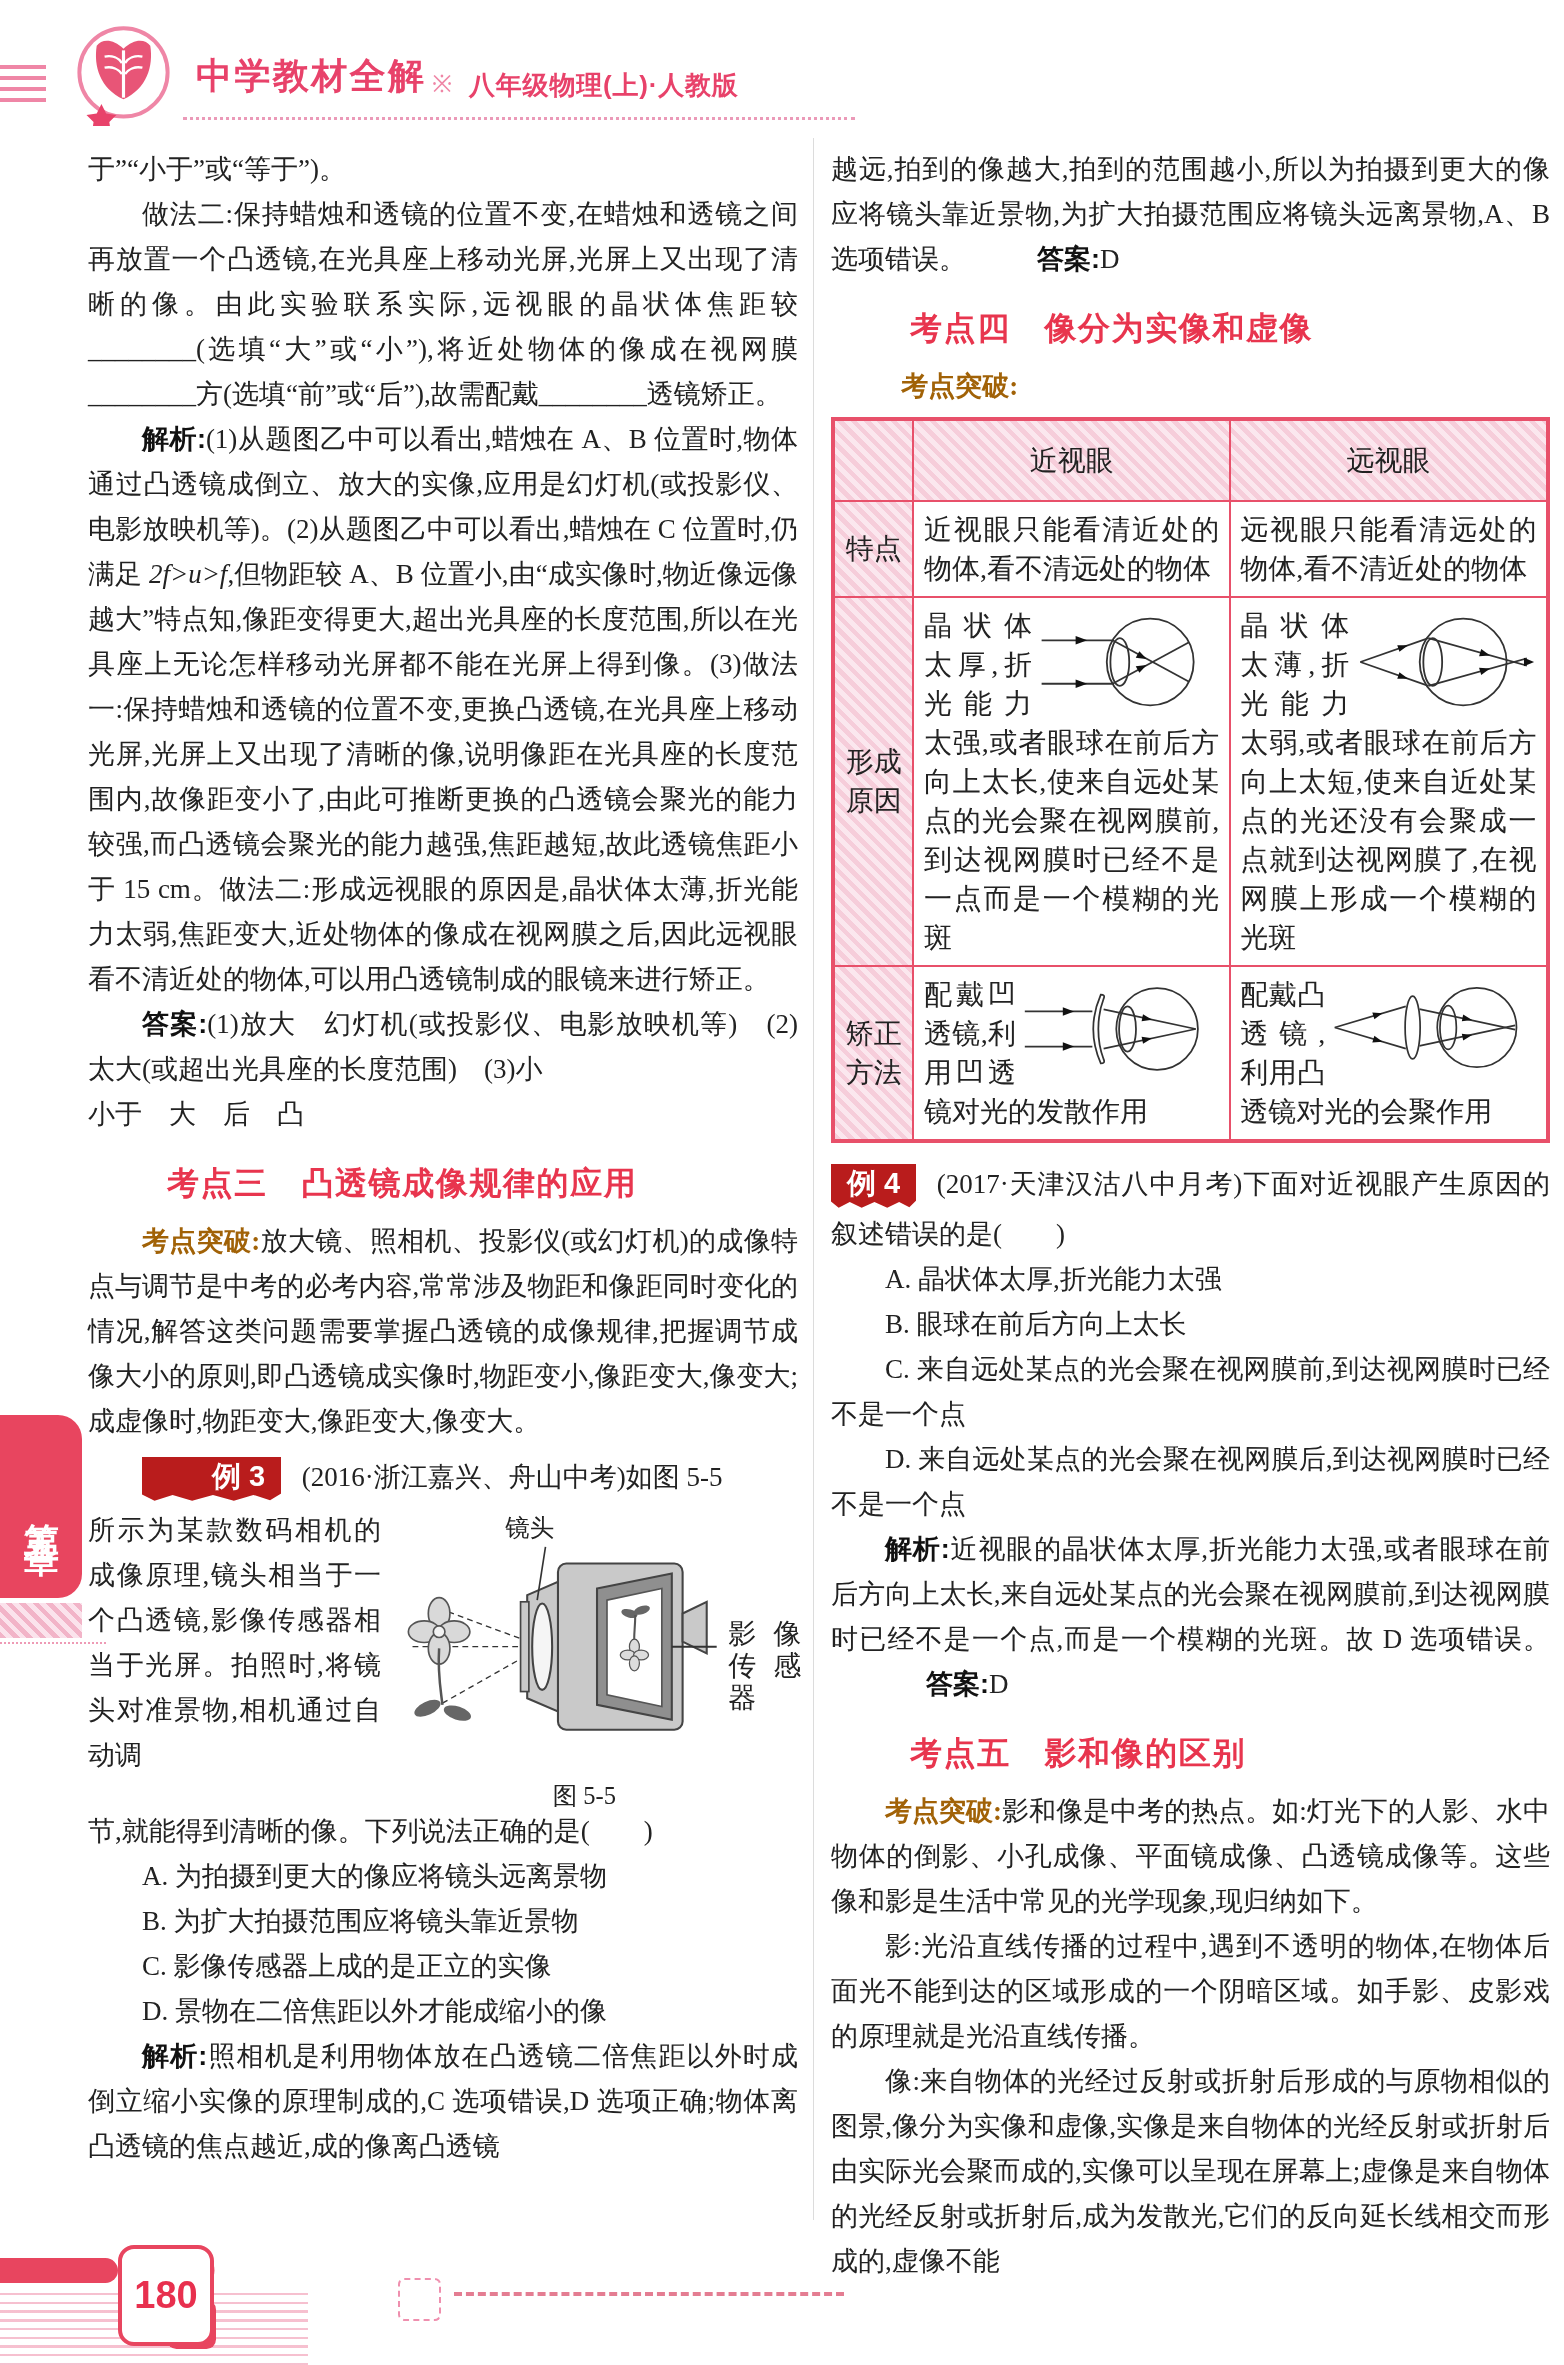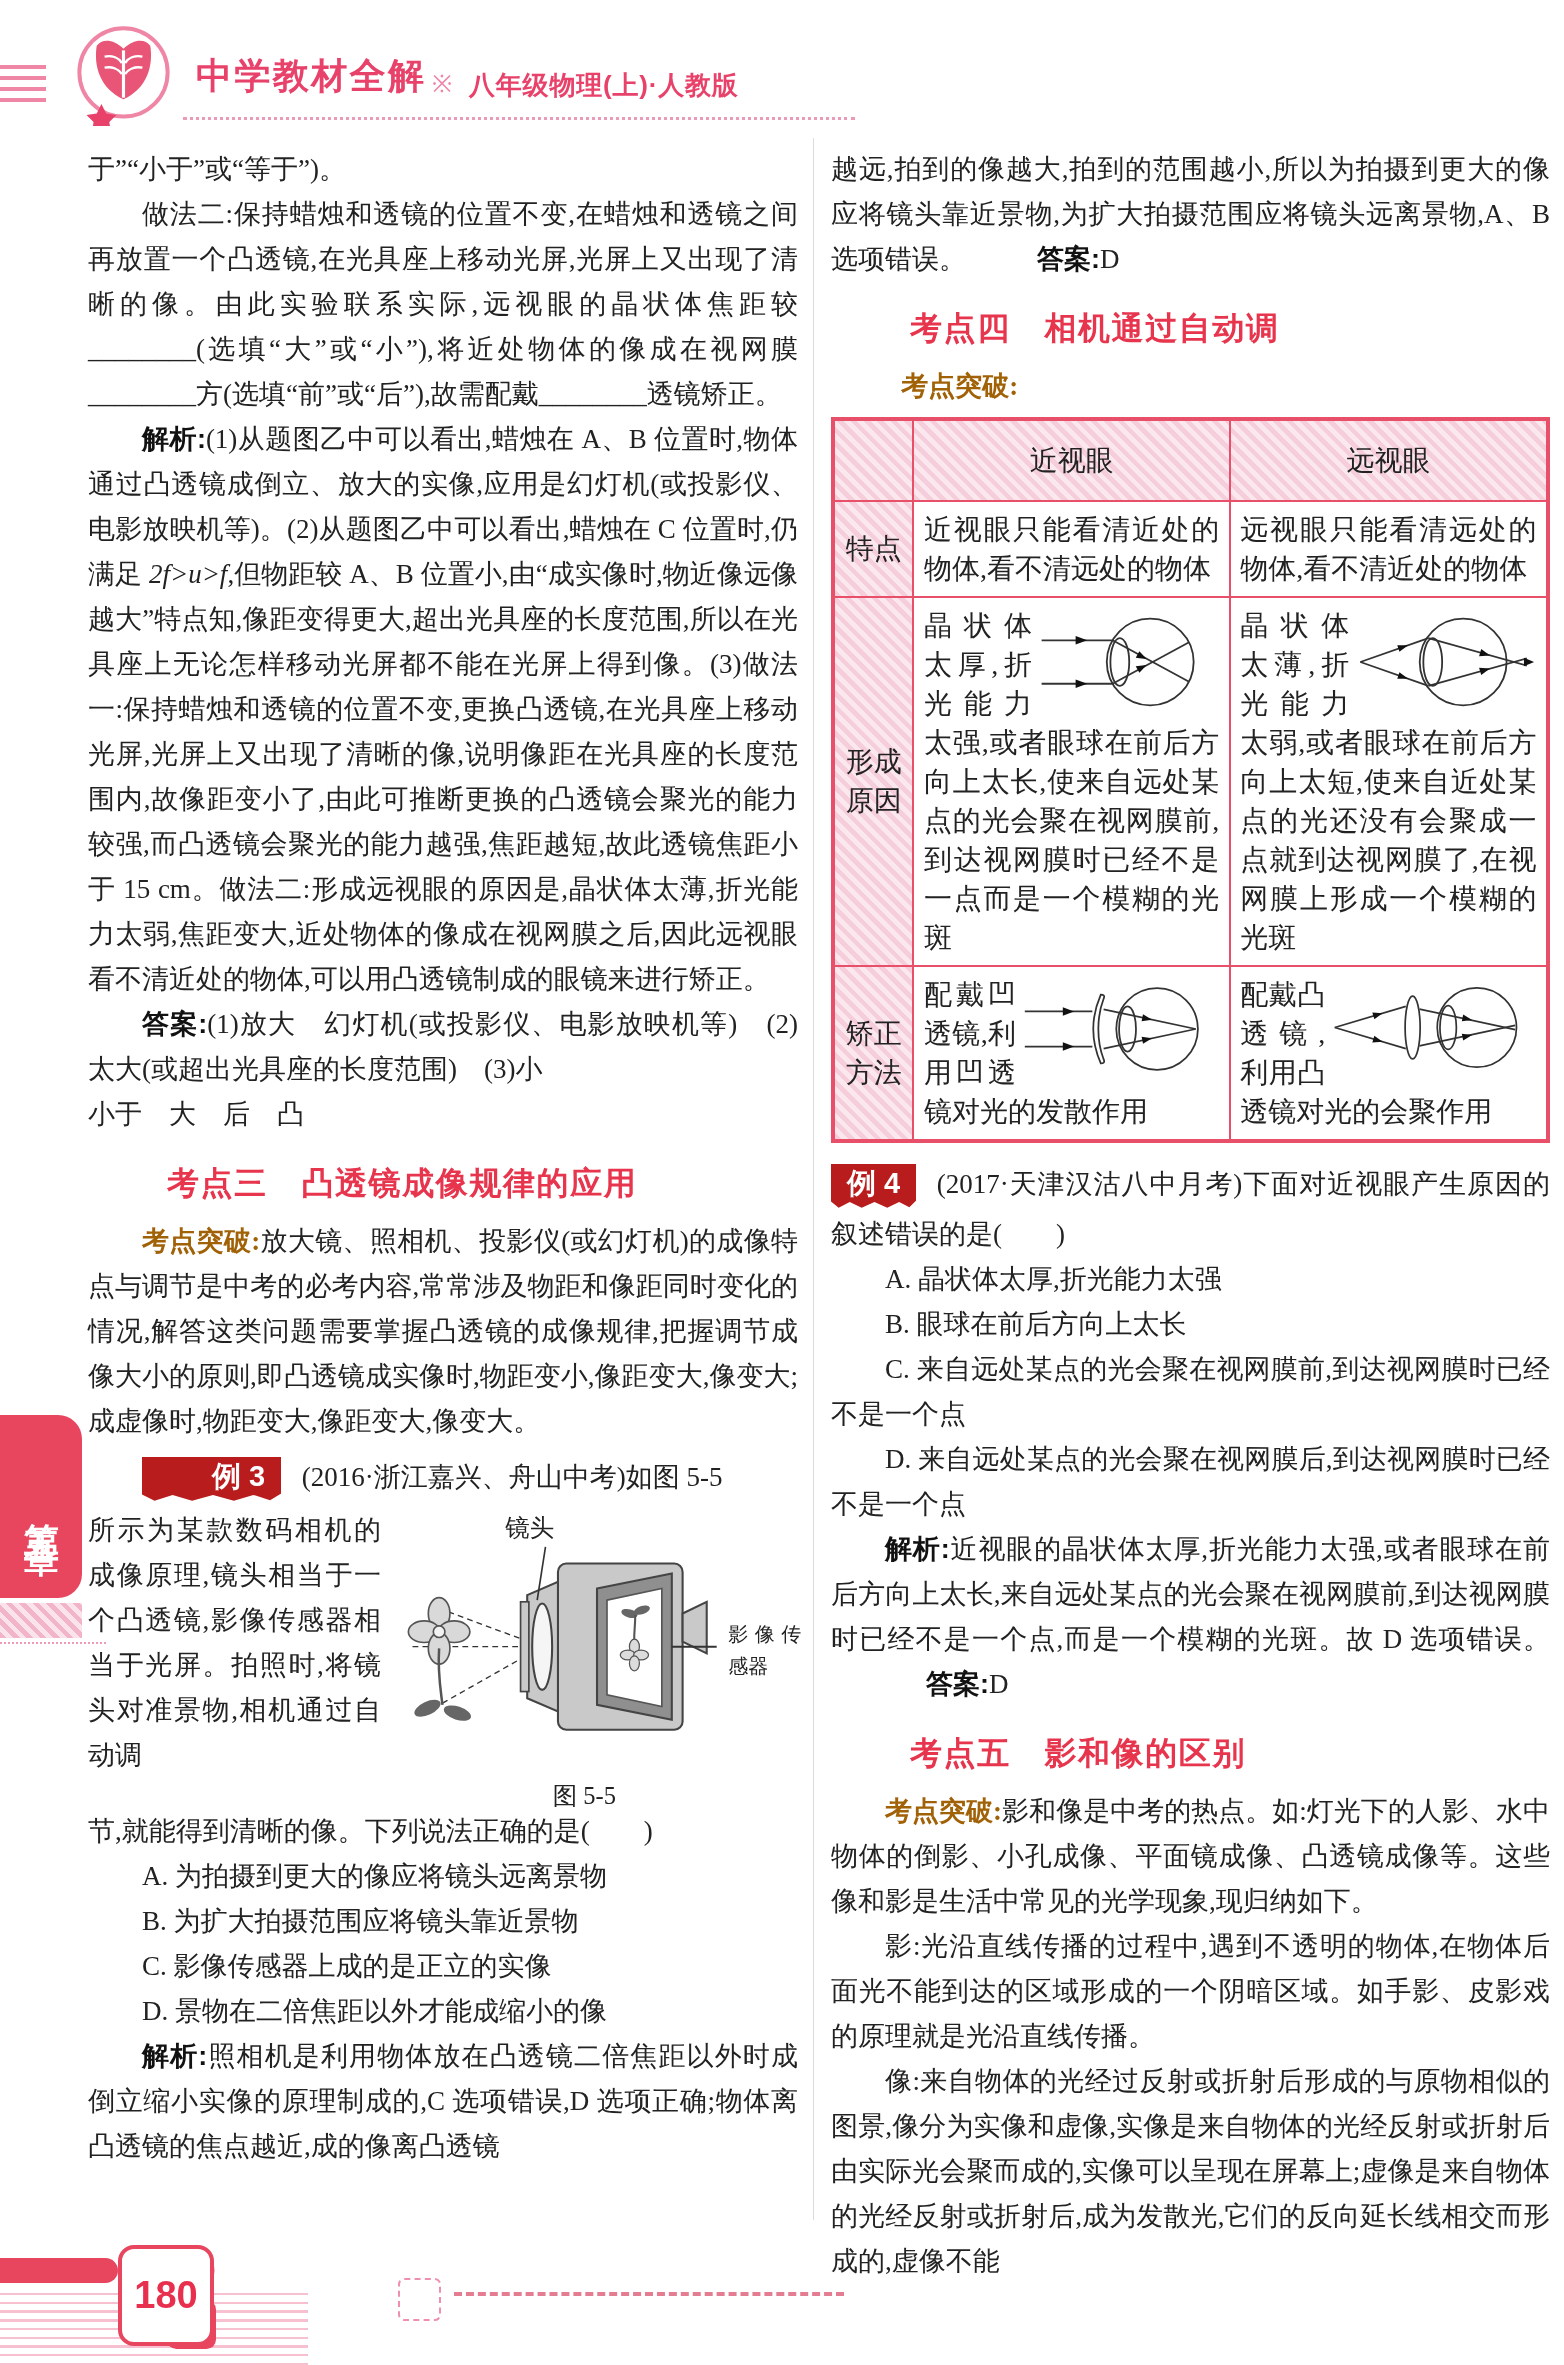--- a/index.html
+++ b/index.html
@@ -31,21 +31,21 @@
      font-weight:bold;font-size:29px;line-height:39px;padding:0 16px 9.5px 16px;margin-right:20.5px;vertical-align:baseline;
      clip-path:polygon(0 0,100% 0,100% 76%,92% 90%,80% 79%,66% 91%,51% 79%,36% 91%,22% 79%,9% 91%,0 78%);}
   .ansgap3{margin-left:71px;}
   .ansgap4{margin-left:95px;}
   
   .ex3-row{display:flex;margin-top:3.2px;}
   .ex3-side{width:293px;}
   .figwrap{position:relative;width:410px;height:301px;margin-left:6.3px;}
   .figwrap svg{position:absolute;left:0;top:24px;}
   .fig-lens-label{position:absolute;left:118px;top:-3.2px;font-size:24.5px;text-indent:0;}
-  .fig-sensor-label{position:absolute;left:341px;top:110px;width:73px;font-size:20px;line-height:32px;text-indent:0;text-align:justify;}
+  .fig-sensor-label{position:absolute;left:341px;top:110px;width:73px;font-size:28px;line-height:32px;text-indent:0;text-align:justify;}
   .fig-caption{position:absolute;left:47px;top:265px;width:300px;text-align:center;font-size:24.5px;text-indent:0;}
   
   table.vision{border-collapse:collapse;width:719px;margin:8px 0 19px 0;
      border:4px solid #e8506a;font-size:28px;line-height:39px;}
   table.vision td,table.vision th{border:2.4px solid #e8506a;padding:8px 9.5px;vertical-align:middle;}
   th.hcell,td.lcell{background:repeating-linear-gradient(45deg,#f6cdda 0 4.7px,#fbe7ee 4.7px 9.5px);
      font-weight:normal;text-align:center;}
   td.lcell{width:62px;}
   th.hcell{height:63px;}
   td.body-cell{background:#fff;text-align:justify;width:306px;vertical-align:top;}
@@ -161,21 +161,21 @@
     <p>A. 为拍摄到更大的像应将镜头远离景物</p>
     <p>B. 为扩大拍摄范围应将镜头靠近景物</p>
     <p>C. 影像传感器上成的是正立的实像</p>
     <p>D. 景物在二倍焦距以外才能成缩小的像</p>
     <p><span class="hei">解析:</span><span>照相机是利用物体放在凸透镜二倍焦距以外时成倒立缩小实像的原理制成的,C 选项错误,D 选项正确;物体离凸透镜的焦点越近,成的像离凸透镜</span></p>
   </div>
 
   <div class="col col-right">
     <p class="noindent"><span>越远,拍到的像越大,拍到的范围越小,所以为拍摄到更大的像应将镜头靠近景物,为扩大拍摄范围应将镜头远离景物,A、B 选项错误。</span><span class="hei ansgap3">答案:</span><span>D</span></p>
 
-    <div class="kp-head">考点四　相机通过自动调</div>
+    <div class="kp-head">考点四　像分为实像和虚像</div>
     <p class="noindent" style="text-indent:2.6em;"><span class="kp-label">考点突破:</span></p>
 
     <table class="vision">
       <tbody>
           <tr>
         <th class="hcell"></th>
         <th class="hcell">近视眼</th>
         <th class="hcell">远视眼</th>
       </tr>
       <tr>

